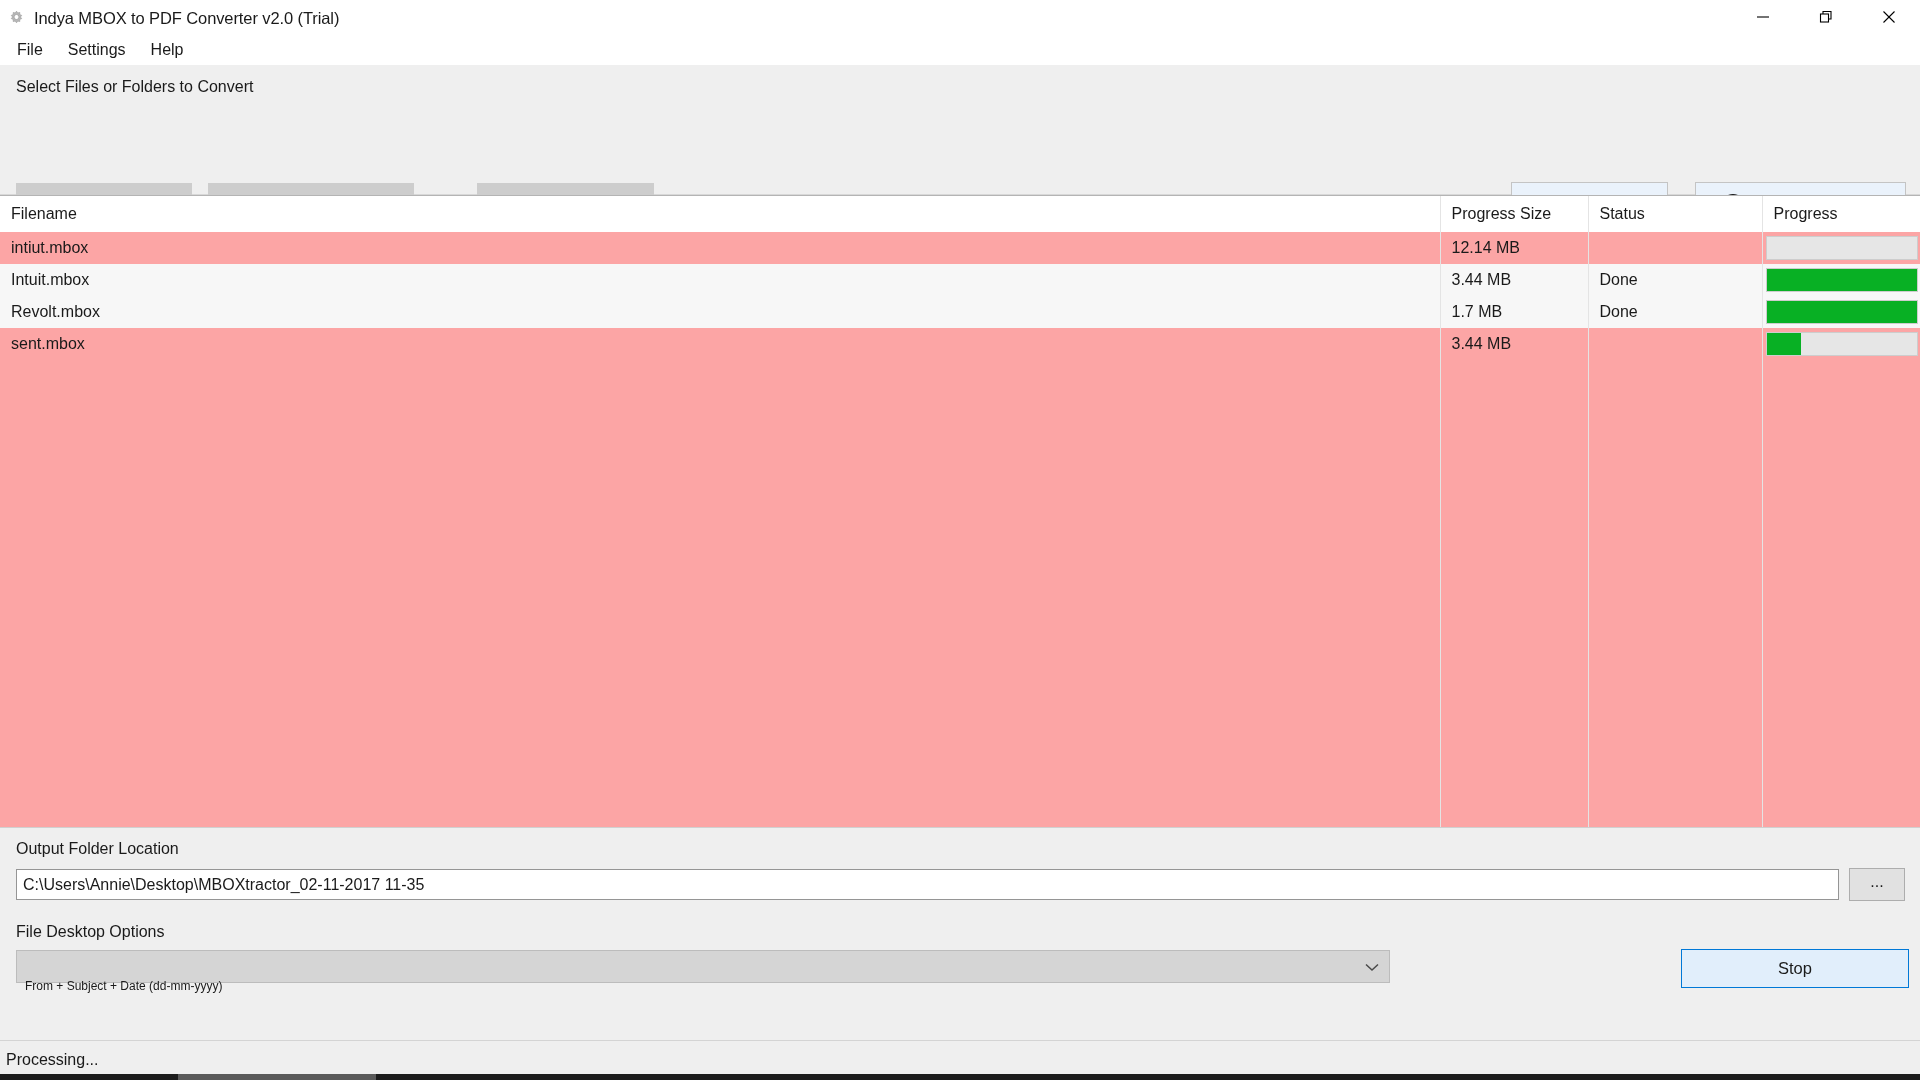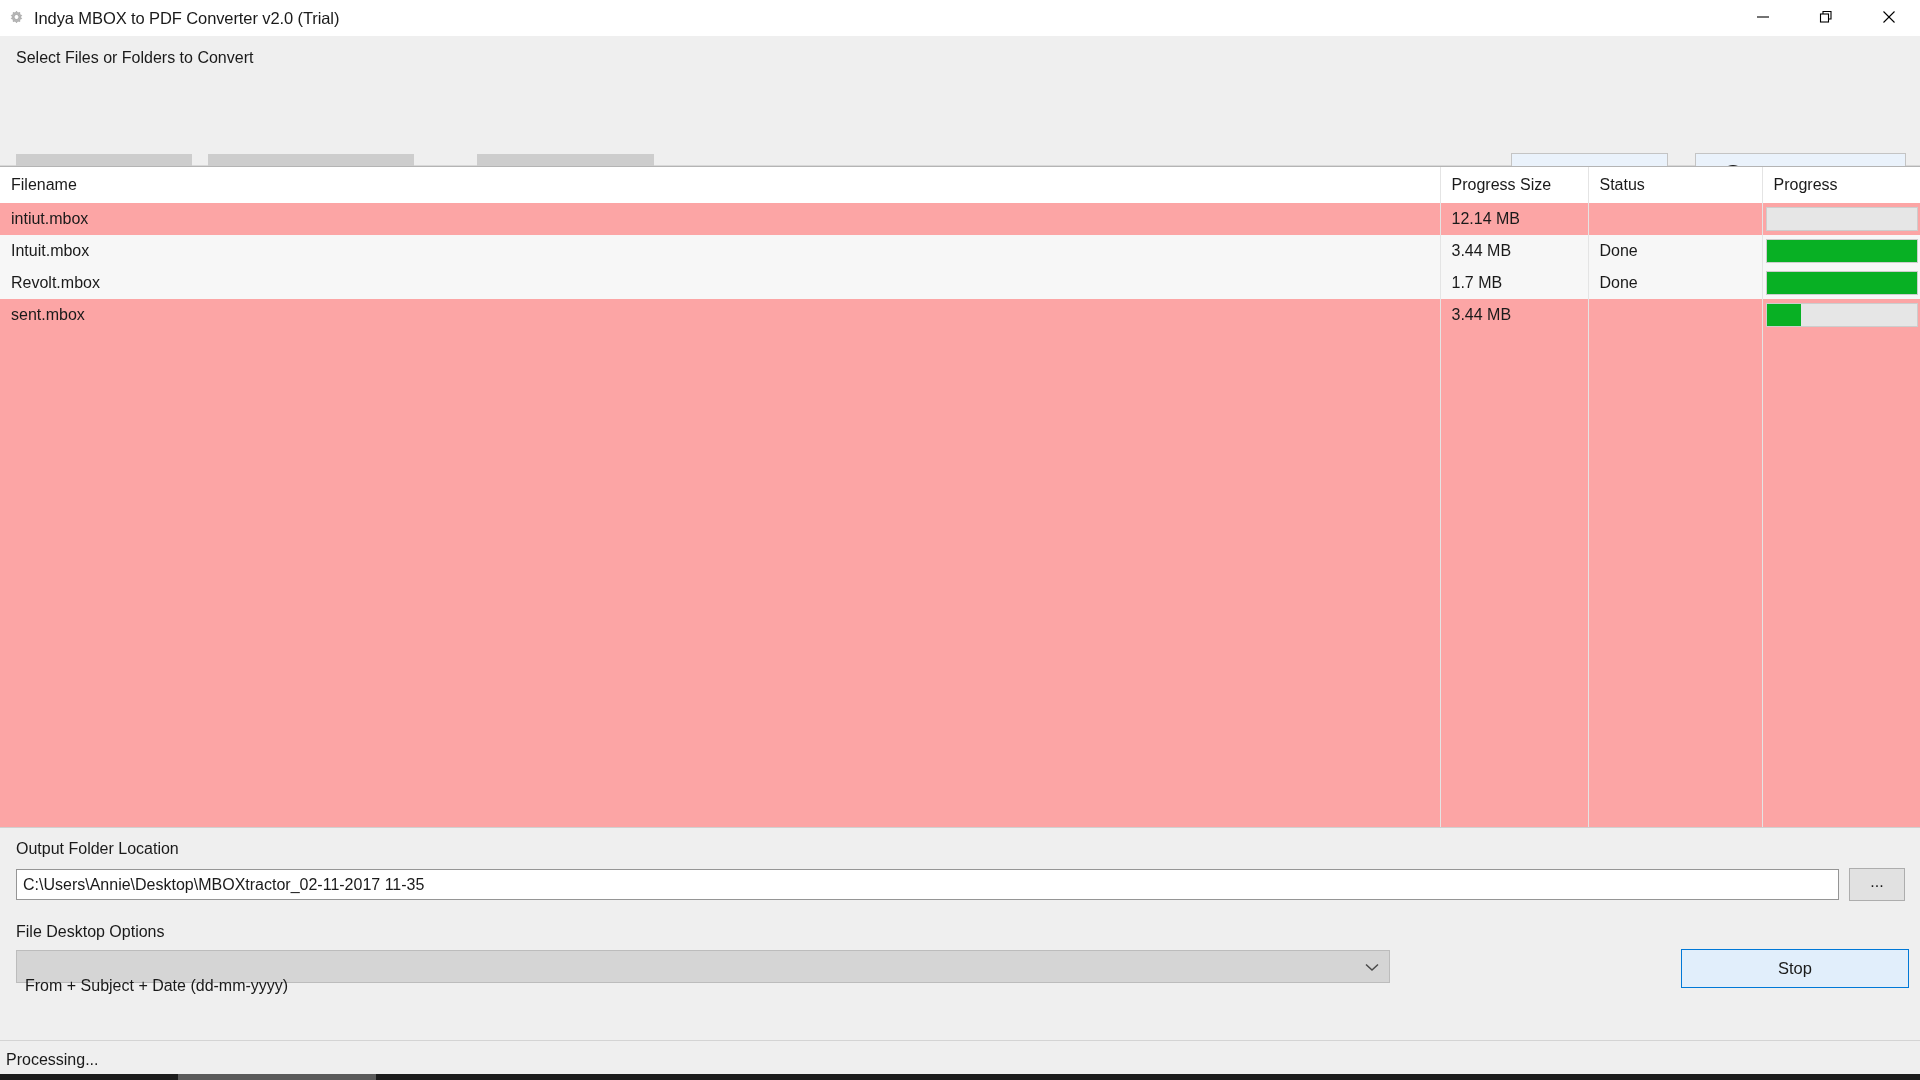--- a/index.html
+++ b/index.html
@@ -182,21 +182,21 @@
     cursor: default; line-height: 1;
     padding-bottom: 6px;
   }
   .combo {
     position: absolute; left: 16px; top: 122px;
     width: 1374px; height: 33px;
     background: #d5d5d5; border: 1px solid #bcbcbc;
     display: flex; align-items: center;
     cursor: default;
   }
-  .combo-text { font-size: 16px; color: #1a1a1a; padding-left: 8px; flex: 1 1 auto; margin-top: 39px; }
+  .combo-text { font-size: 12px; color: #1a1a1a; padding-left: 8px; flex: 1 1 auto; margin-top: 39px; }
   .combo-arrow { width: 34px; display:flex; align-items:center; justify-content:center; }
   #btn-stop {
     position: absolute; left: 1681px; top: 121px;
     width: 228px; height: 39px;
     background: #e1eefb; border: 1px solid #0078d7;
     font-family: "Liberation Sans", sans-serif;
     font-size: 16.5px; color: #1a1a1a;
     cursor: default;
   }
 
@@ -257,20 +257,25 @@
         <span>
           <svg width="14" height="14" viewBox="0 0 14 14">
             <line x1="1.5" y1="1.5" x2="12.5" y2="12.5" stroke="#000" stroke-width="1.1"></line>
             <line x1="12.5" y1="1.5" x2="1.5" y2="12.5" stroke="#000" stroke-width="1.1"></line>
           </svg>
         </span>
       </button>
     </div>
   </div>
 
+  <div class="menubar">
+    <div class="menu-item">File</div>
+    <div class="menu-item">Settings</div>
+    <div class="menu-item">Help</div>
+  </div>
 
   <div class="toolbar">
     <div class="toolbar-label">Select Files or Folders to Convert</div>
 
     <button class="tbtn disabled" id="btn-add-files">
       <span class="tbtn-icon" style="width:74px">
         <svg width="40" height="42" viewBox="0 0 40 42">
           <polyline points="10,9 28,9 28,32" fill="none" stroke="#6e6e6e" stroke-width="2.2"></polyline>
           <rect x="6" y="13" width="19" height="26" fill="#cdcdcd" stroke="#5d5d5d" stroke-width="2.4"></rect>
         </svg>

